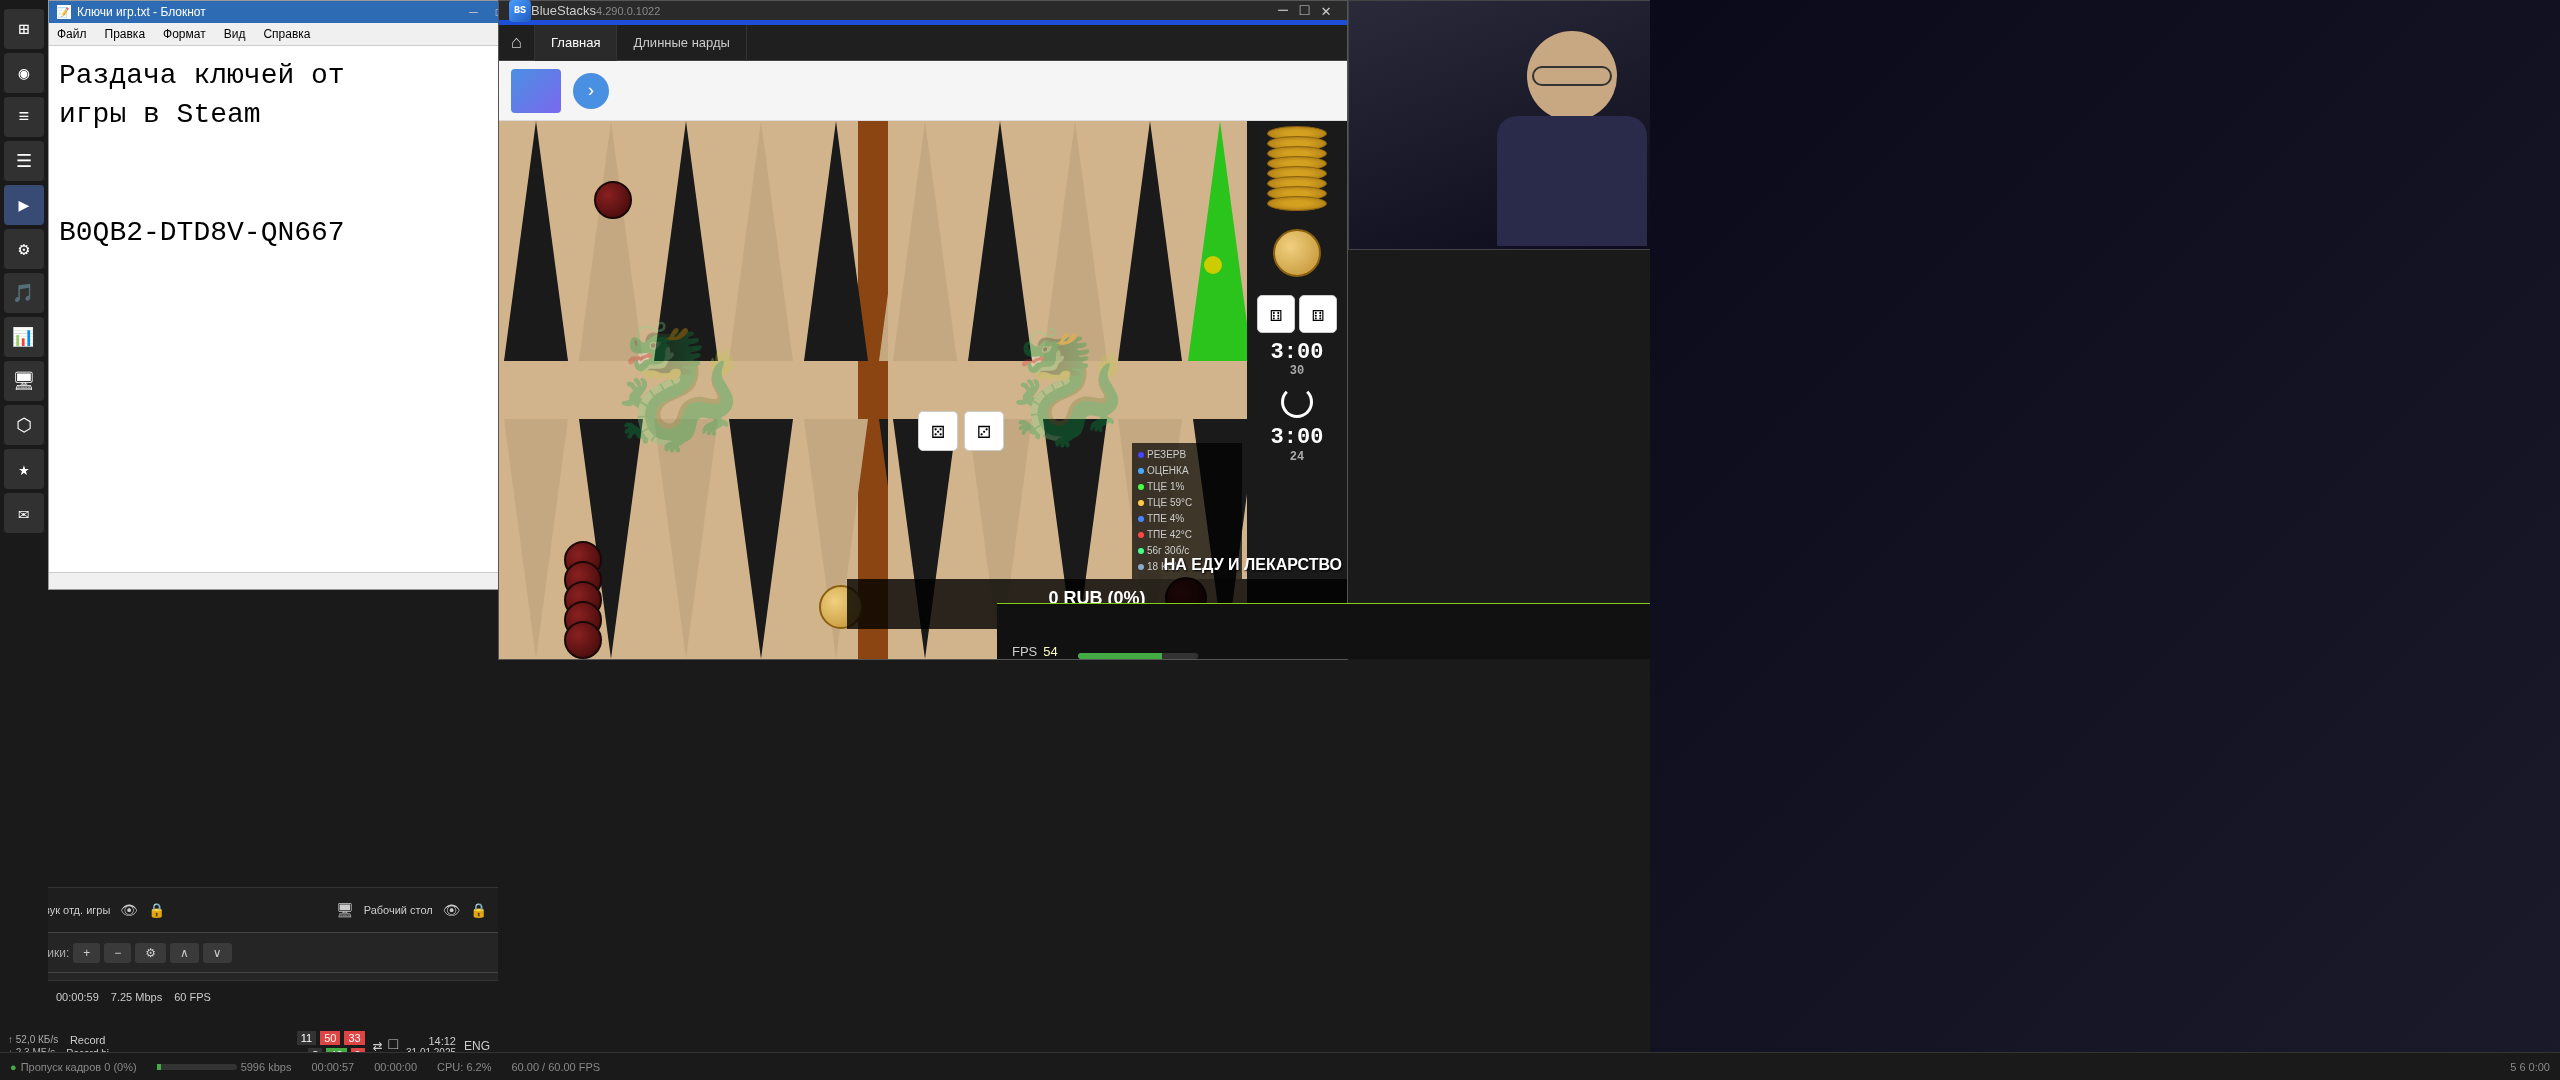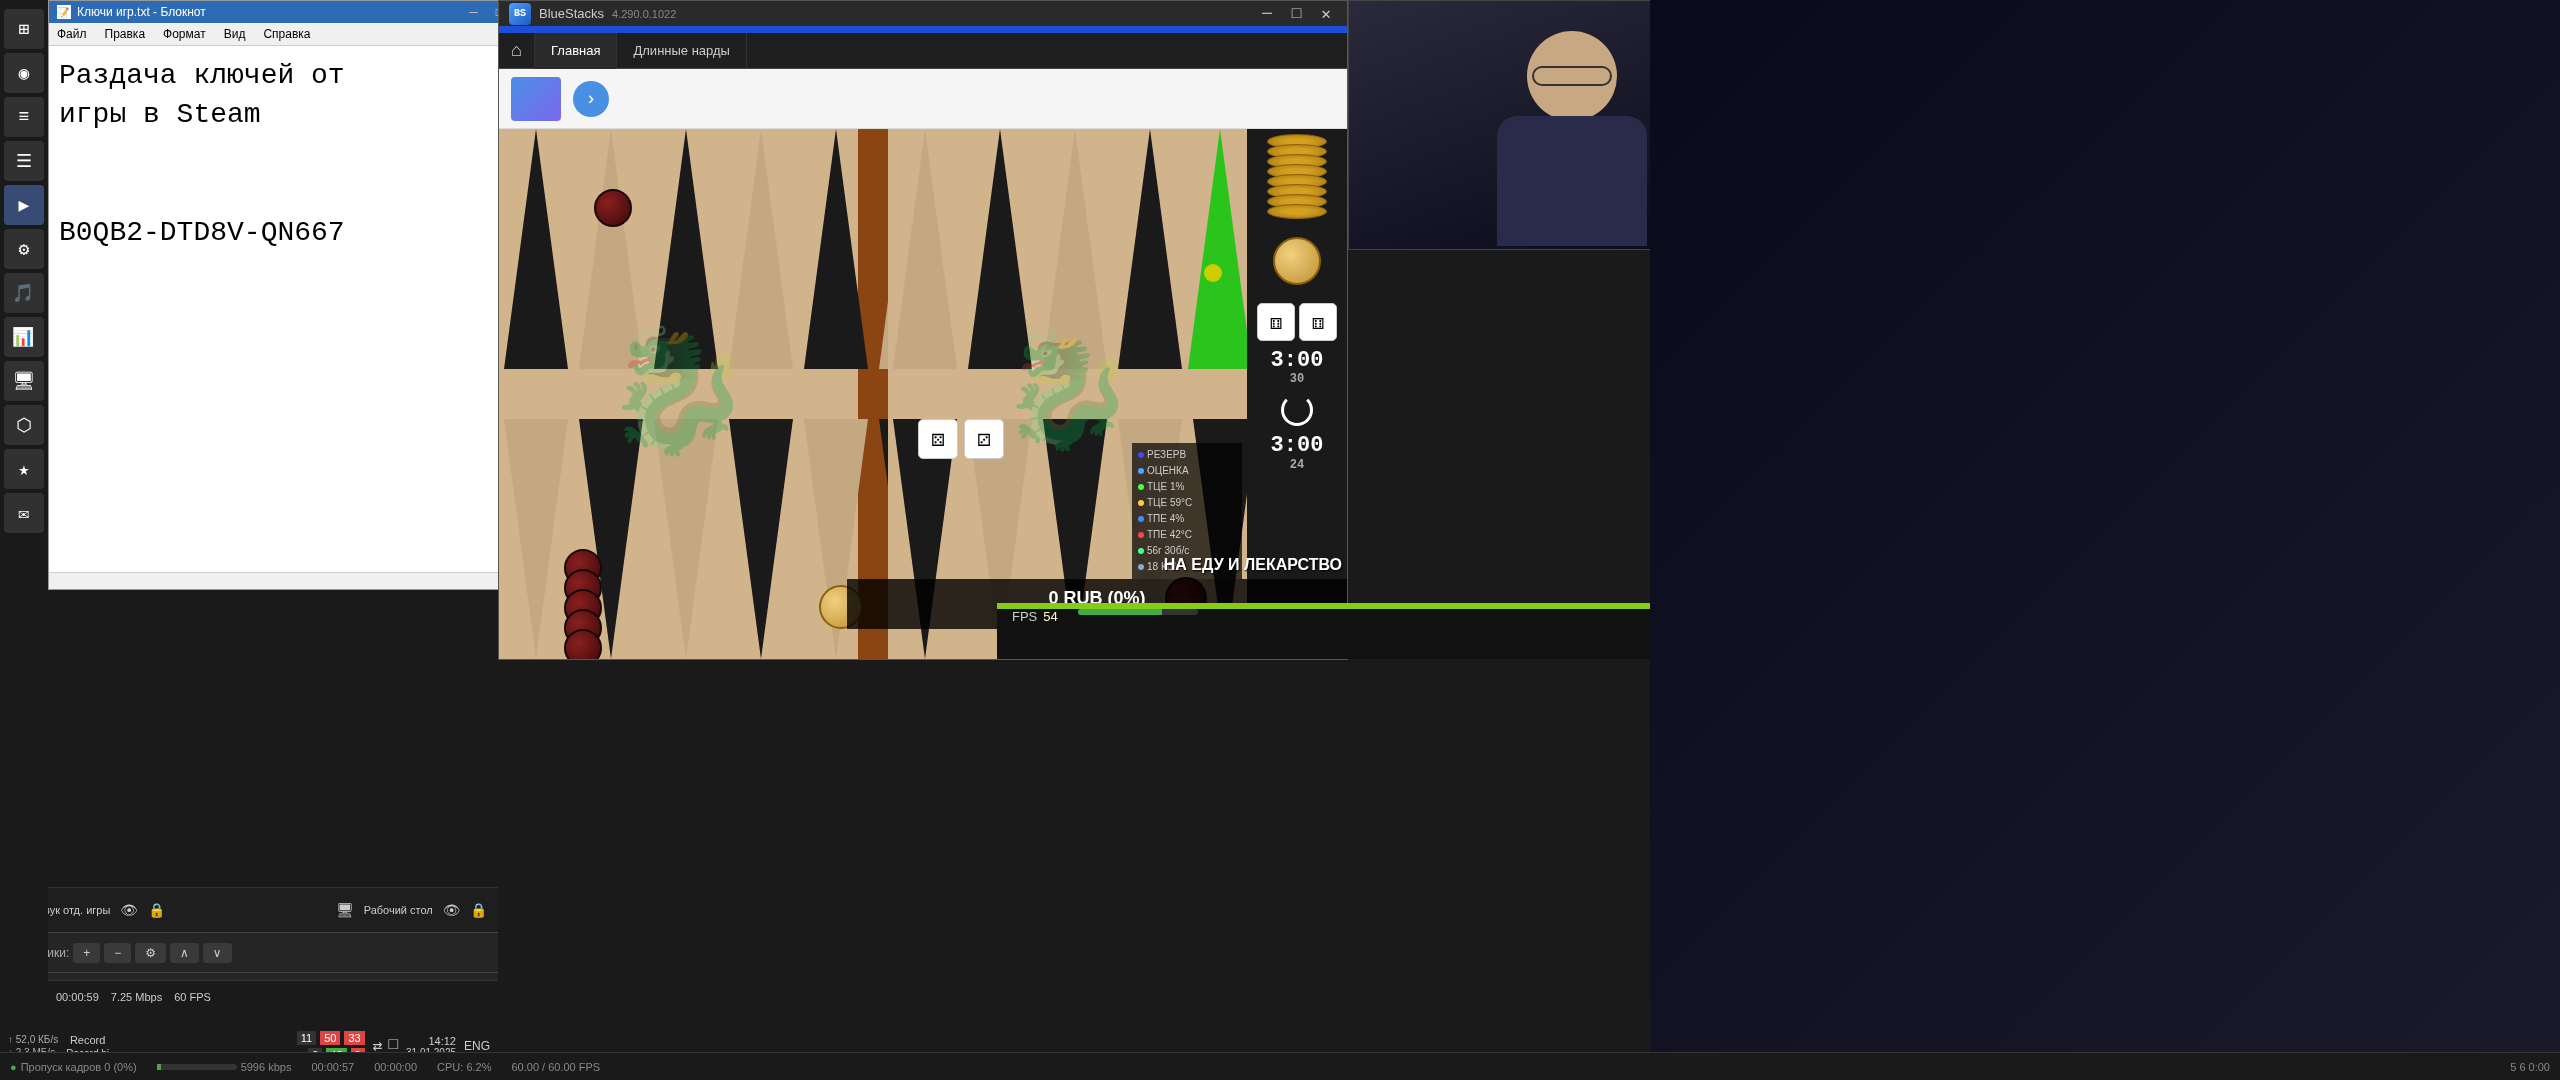--- a/index.html
+++ b/index.html
@@ -222,26 +222,26 @@
       left: 498px; top: 0;
       width: 850px;
       height: 660px;
       background: #1a1a1a;
       border: 1px solid #555;
       display: flex;
       flex-direction: column;
     }
     #bs-titlebar {
       background: #2a2a2a;
-      height: 32px;
+      height: 24px;
       display: flex;
       align-items: center;
       padding: 0 10px;
-      gap: 8px;
-      border-bottom: 7px solid #1d4ed8;
+      gap: 0;
+      border-bottom: 5px solid #1d4ed8;
     }
     #bs-title {
       color: #ccc;
       font-size: 13px;
       font-family: Arial, sans-serif;
     }
     #bs-logo {
       width: 22px; height: 22px;
       background: linear-gradient(135deg, #4a9eff, #1e5cbf);
       border-radius: 4px;
@@ -489,24 +489,24 @@
     }
 
     
     #fps-display {
       position: absolute;
       bottom: 0; left: 498px;
       width: 850px;
       height: 56px;
       background: #111;
       display: flex;
-      align-items: flex-start;
+      align-items: flex-end;
       padding: 0 15px;
       gap: 20px;
-      border-top: 6px solid #84cc16;
+      border-top: 1px solid #84cc16;
     }
     .fps-item {
       color: #ccc;
       font-size: 13px;
       font-family: Arial, sans-serif;
       display: flex;
       align-items: center;
       gap: 6px;
     }
     .fps-value {

